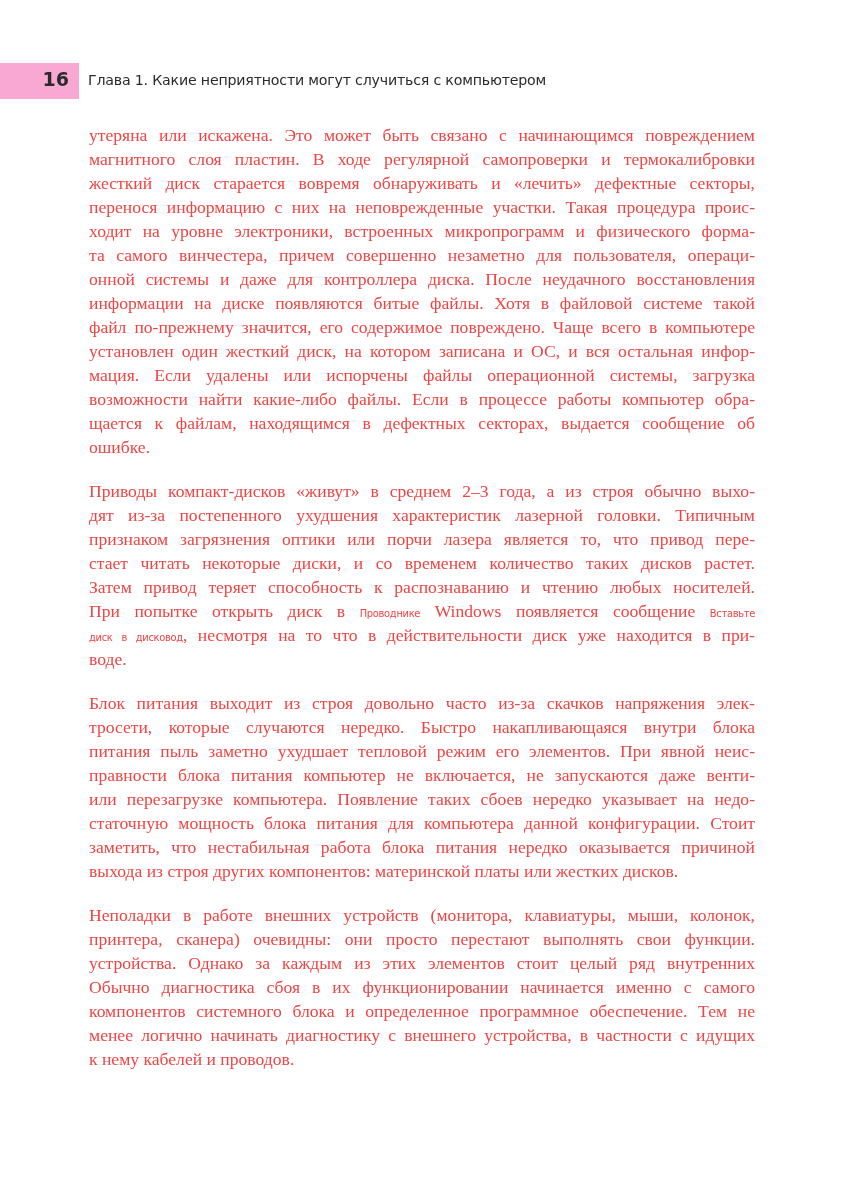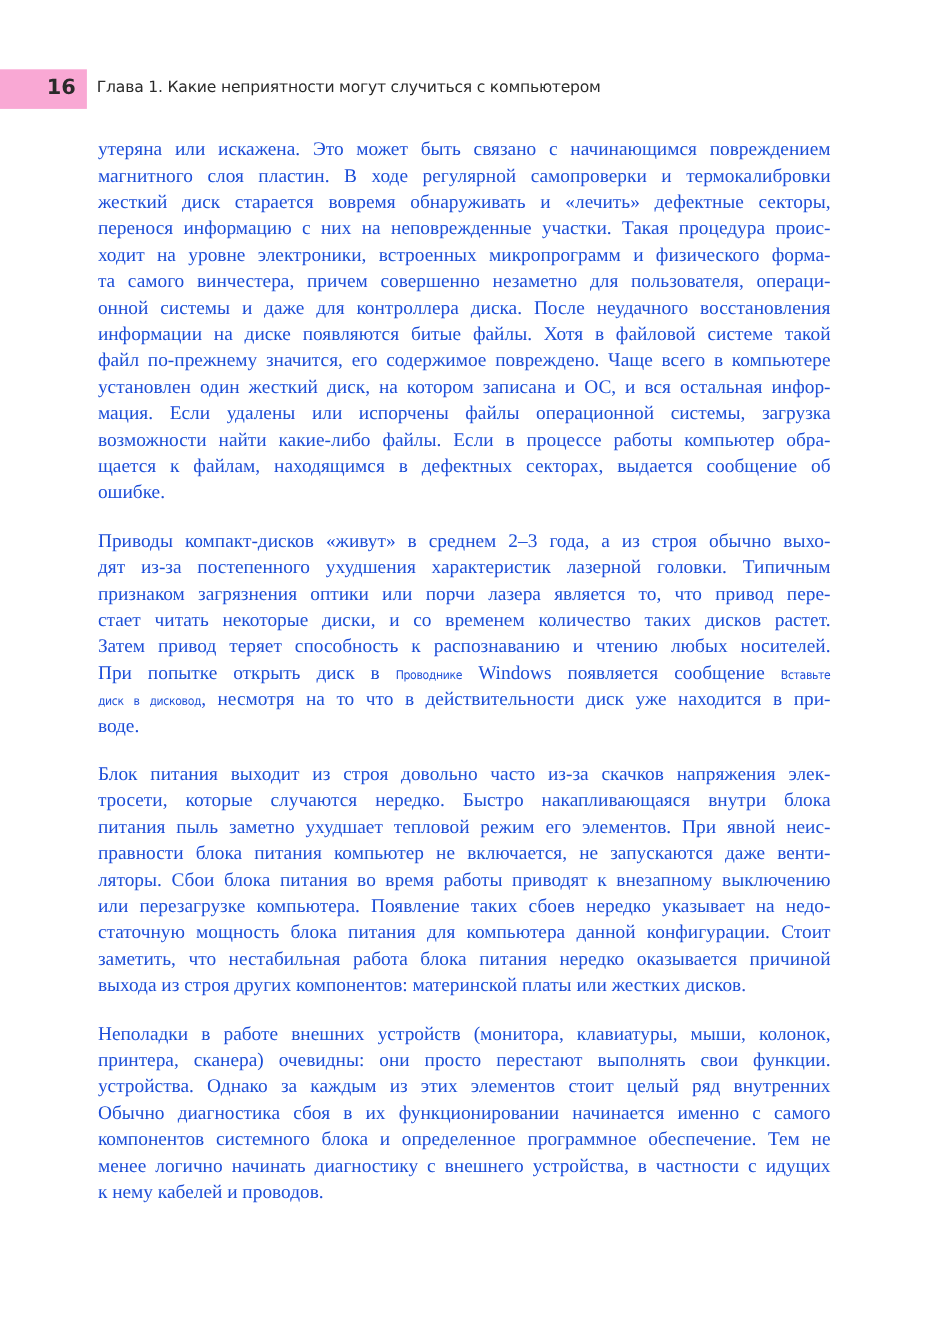--- a/index.html
+++ b/index.html
@@ -12,21 +12,21 @@
     .page-num {
       position: absolute; right: 10px; top: 5px;
       font-family: "DejaVu Sans", sans-serif; font-weight: bold; font-size: 19px; color: #2a2a2a;
     }
     .chapter-title {
       position: absolute; left: 88px; top: 9px;
       font-family: "DejaVu Sans", sans-serif; font-size: 14.2px; color: #2a2a2a; letter-spacing: -0.2px;
     }
     .content {
       position: absolute; left: 89px; top: 123px; width: 666px;
-      font-family: "Liberation Serif", serif; font-size: 17.6px; line-height: 24px; color: #1d4ed8;
+      font-family: "Liberation Serif", serif; font-size: 17.6px; line-height: 24px; color: #ef4444;
     }
     .para { margin: 0 0 20px 0; text-align: justify; hyphens: manual; }
     .para .line { display: block; text-align: justify; text-align-last: justify; white-space: nowrap; height: 24px; }
     .para .line.last { text-align-last: left; }
     b { font-weight: normal; }
     .sans { font-family: "DejaVu Sans Condensed", "DejaVu Sans", sans-serif; font-size: 11px; letter-spacing: -0.3px; }
   </style>
 </head>
 <body>
 
@@ -62,21 +62,20 @@
       <span class="line"><span>Затем привод теряет способность к распознаванию и чтению любых носителей.</span></span>
       <span class="line"><span>При попытке открыть диск в </span><span class="sans">Проводнике</span><span> Windows появляется сообщение </span><span class="sans">Вставьте</span></span>
       <span class="line"><span class="sans">диск в дисковод</span><span>, несмотря на то что в действительности диск уже находится в при-</span></span>
       <span class="line last"><span>воде.</span></span>
     </p>
   <p class="para">
       <span class="line"><b>Блок питания</b><span> выходит из строя довольно часто из-за скачков напряжения элек-</span></span>
       <span class="line"><span>тросети, которые случаются нередко. Быстро накапливающаяся внутри блока</span></span>
       <span class="line"><span>питания пыль заметно ухудшает тепловой режим его элементов. При явной неис-</span></span>
       <span class="line"><span>правности блока питания компьютер не включается, не запускаются даже венти-</span></span>
-      <span class="line"><span>ляторы. Сбои блока питания во время работы приводят к внезапному выключению</span></span>
       <span class="line"><span>или перезагрузке компьютера. Появление таких сбоев нередко указывает на недо-</span></span>
       <span class="line"><span>статочную мощность блока питания для компьютера данной конфигурации. Стоит</span></span>
       <span class="line"><span>заметить, что нестабильная работа блока питания нередко оказывается причиной</span></span>
       <span class="line last"><span>выхода из строя других компонентов: материнской платы или жестких дисков.</span></span>
     </p>
   <p class="para">
       <span class="line"><span>Неполадки в работе </span><b>внешних устройств</b><span> (монитора, клавиатуры, мыши, колонок,</span></span>
       <span class="line"><span>принтера, сканера) очевидны: они просто перестают выполнять свои функции.</span></span>
       <span class="line"><span>устройства. Однако за каждым из этих элементов стоит целый ряд внутренних</span></span>
       <span class="line"><span>Обычно диагностика сбоя в их функционировании начинается именно с самого</span></span>

